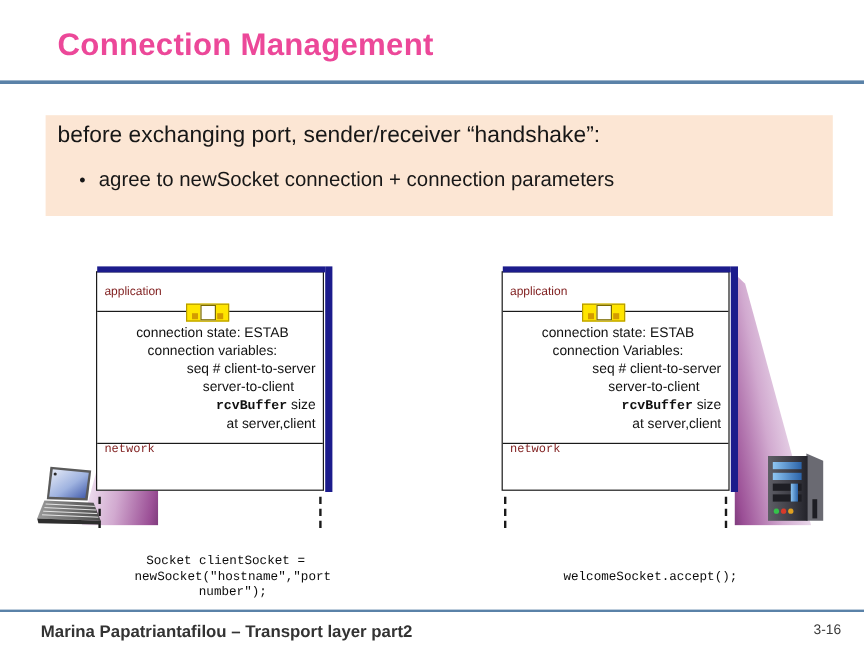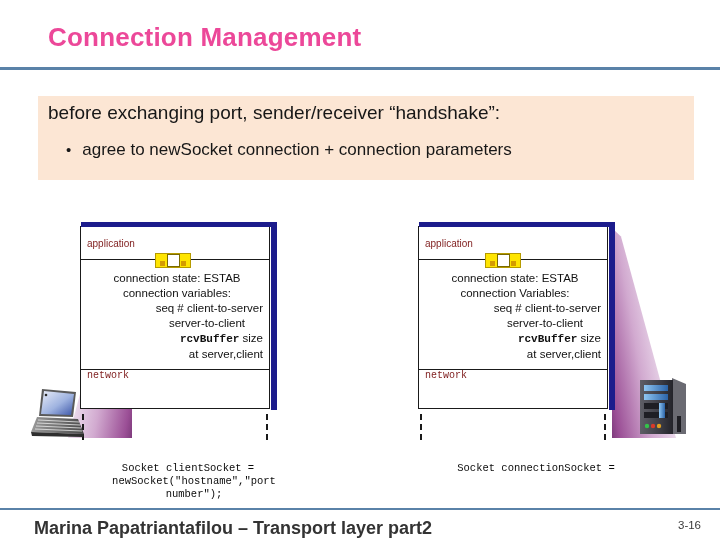--- a/index.html
+++ b/index.html
@@ -281,21 +281,21 @@
     left: 0;
     top: 508px;
     width: 720px;
     height: 2px;
     background: #5A82A8;
   }
   .footer-text {
     position: absolute;
     left: 34px;
     top: 518px;
-    font-size: 18px;
+    font-size: 14px;
     font-weight: bold;
     color: #333333;
     white-space: nowrap;
   }
   .footer-page {
     position: absolute;
     left: 678px;
     top: 519px;
     font-size: 11.5px;
     color: #3A3A3A;
@@ -452,20 +452,21 @@
         <span class="sk-pin l"></span>
         <span class="sk-core"></span>
         <span class="sk-pin r"></span>
       </div>
     </div>
 
     <div class="leg leg-a"></div>
     <div class="leg leg-b"></div>
 
     <div class="code-caption">
-      <span>Socket connectionSocket =</span><br>
+      <br>
+      <span class="code-ind">welcomeSocket.accept();</span>
     </div>
   </div>
 </div>
 
 <div class="footer-rule"></div>
 <div class="footer-text">Marina Papatriantafilou –  Transport layer part2</div>
 <div class="footer-page">3-16</div>
 
 </body></html>

